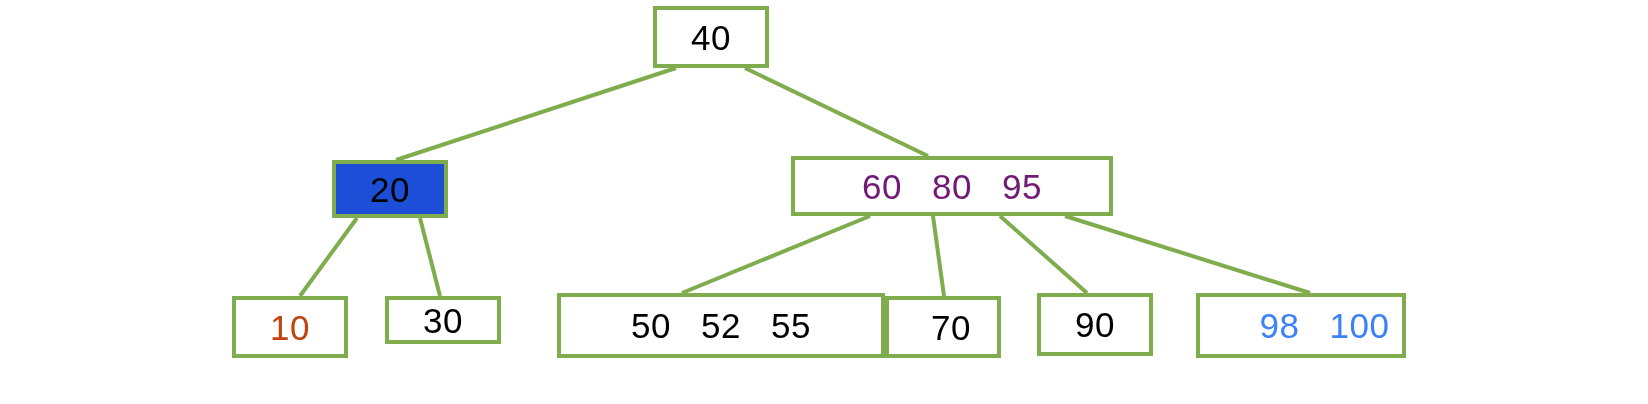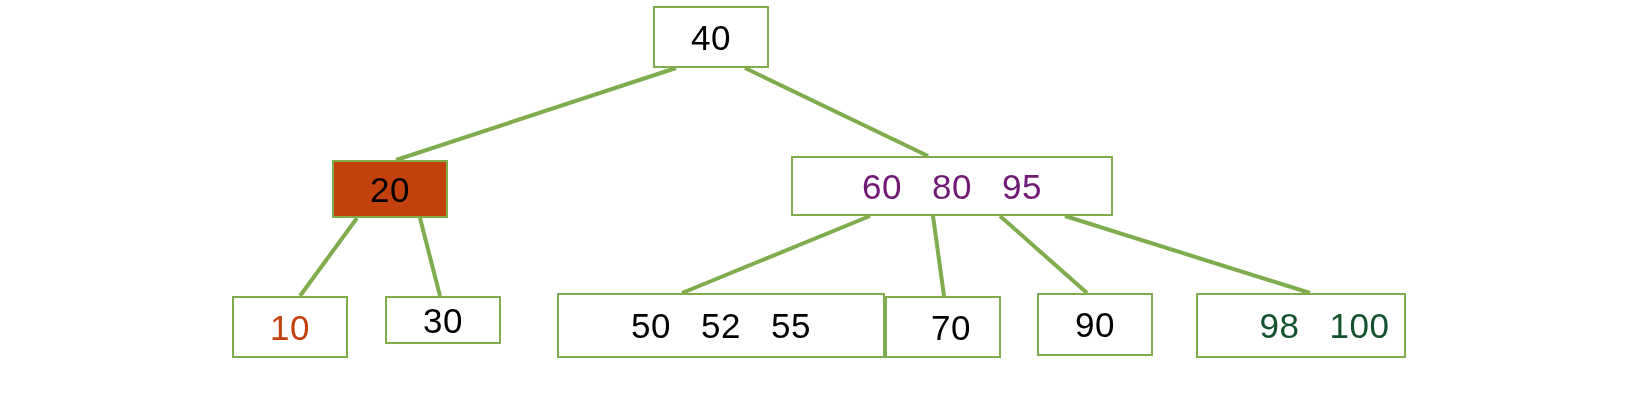--- a/index.html
+++ b/index.html
@@ -23,21 +23,21 @@
     left: 0;
     top: 0;
     width: 1648px;
     height: 404px;
     pointer-events: none;
   }
   .node {
     position: absolute;
     box-sizing: border-box;
     background: #ffffff;
-    border: 2px solid #a21caf;
+    border: 4px solid #a21caf;
     display: flex;
     align-items: center;
     justify-content: center;
     color: #000000;
     font-family: "Liberation Sans", sans-serif;
     font-size: 35px;
     line-height: 1;
     letter-spacing: 0.5px;
     white-space: pre;
     z-index: 2;
@@ -67,23 +67,23 @@
       <line x1="357" y1="218" x2="300" y2="296" stroke="#7FAC4D" stroke-width="4" stroke-linecap="butt"></line>
       <line x1="420" y1="218" x2="440" y2="296" stroke="#7FAC4D" stroke-width="4" stroke-linecap="butt"></line>
       <line x1="870" y1="216" x2="682" y2="293" stroke="#7FAC4D" stroke-width="4" stroke-linecap="butt"></line>
       <line x1="933" y1="216" x2="944" y2="296" stroke="#7FAC4D" stroke-width="4" stroke-linecap="butt"></line>
       <line x1="1000" y1="216" x2="1087" y2="293" stroke="#7FAC4D" stroke-width="4" stroke-linecap="butt"></line>
       <line x1="1065" y1="216" x2="1310" y2="293" stroke="#7FAC4D" stroke-width="4" stroke-linecap="butt"></line>
     </svg>
 
   <div id="node-layer">
       <div class="node" style="left: 653px; top: 6px; width: 116px; height: 62px; border-color: rgb(127, 172, 77); background: rgb(255, 255, 255); color: rgb(0, 0, 0);"><div class="keys"><span class="key-cell">40</span></div></div>
-      <div class="node" style="left: 332px; top: 160px; width: 116px; height: 58px; border-color: rgb(127, 172, 77); background: #c2410c; color: rgb(0, 0, 0);"><div class="keys"><span class="key-cell">20</span></div></div>
+      <div class="node" style="left: 332px; top: 160px; width: 116px; height: 58px; border-color: rgb(127, 172, 77); background: #1d4ed8; color: rgb(0, 0, 0);"><div class="keys"><span class="key-cell">20</span></div></div>
       <div class="node" style="left: 767px; top: 156px; width: 322px; height: 60px; border-color: rgb(127, 172, 77); background: rgb(255, 255, 255); color: #701a75; margin-left: 24px;"><div class="keys"><span class="key-cell">60</span><span class="key-gap"></span><span class="key-cell">80</span><span class="key-gap"></span><span class="key-cell">95</span></div></div>
       <div class="node" style="left: 232px; top: 296px; width: 116px; height: 62px; border-color: rgb(127, 172, 77); background: rgb(255, 255, 255); color: #c2410c;"><div class="keys"><span class="key-cell">10</span></div></div>
       <div class="node" style="left: 385px; top: 296px; width: 116px; height: 48px; border-color: rgb(127, 172, 77); background: rgb(255, 255, 255); color: rgb(0, 0, 0);"><div class="keys"><span class="key-cell">30</span></div></div>
       <div class="node" style="left: 521px; top: 293px; width: 328px; height: 65px; border-color: rgb(127, 172, 77); background: rgb(255, 255, 255); color: rgb(0, 0, 0); margin-left: 36px;"><div class="keys"><span class="key-cell">50</span><span class="key-gap"></span><span class="key-cell">52</span><span class="key-gap"></span><span class="key-cell">55</span></div></div>
       <div class="node" style="left: 885px; top: 296px; width: 116px; height: 62px; border-color: rgb(127, 172, 77); background: rgb(255, 255, 255); color: rgb(0, 0, 0); padding-left: 16px;"><div class="keys"><span class="key-cell">70</span></div></div>
       <div class="node" style="left: 1037px; top: 293px; width: 116px; height: 63px; border-color: rgb(127, 172, 77); background: rgb(255, 255, 255); color: rgb(0, 0, 0);"><div class="keys"><span class="key-cell">90</span></div></div>
-      <div class="node" style="left: 1196px; top: 293px; width: 210px; height: 65px; border-color: rgb(127, 172, 77); background: rgb(255, 255, 255); color: #14532d; padding-left: 47px;"><div class="keys"><span class="key-cell">98</span><span class="key-gap"></span><span class="key-cell">100</span></div></div>
+      <div class="node" style="left: 1196px; top: 293px; width: 210px; height: 65px; border-color: rgb(127, 172, 77); background: rgb(255, 255, 255); color: #3b82f6; padding-left: 47px;"><div class="keys"><span class="key-cell">98</span><span class="key-gap"></span><span class="key-cell">100</span></div></div>
     </div>
 
 </div>
 
 </body></html>

